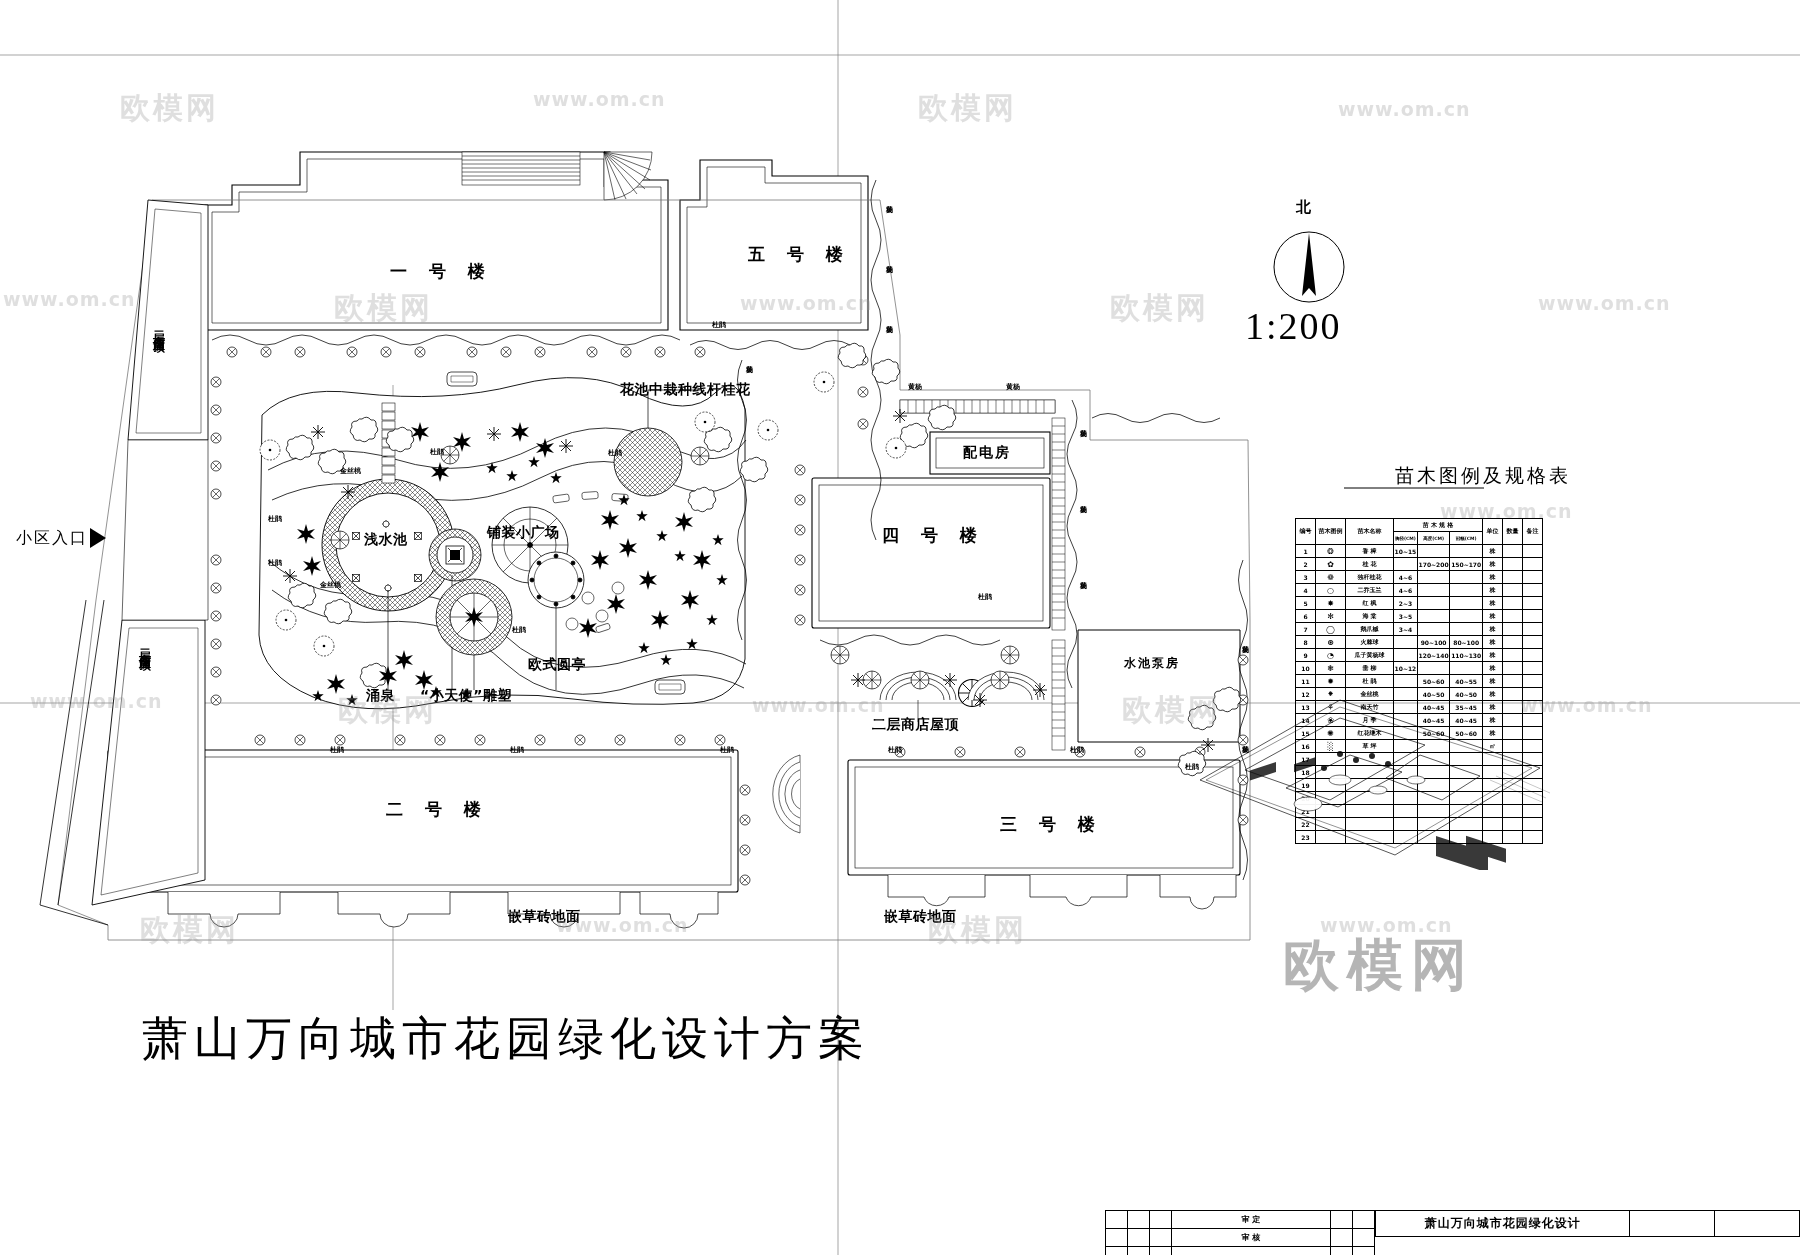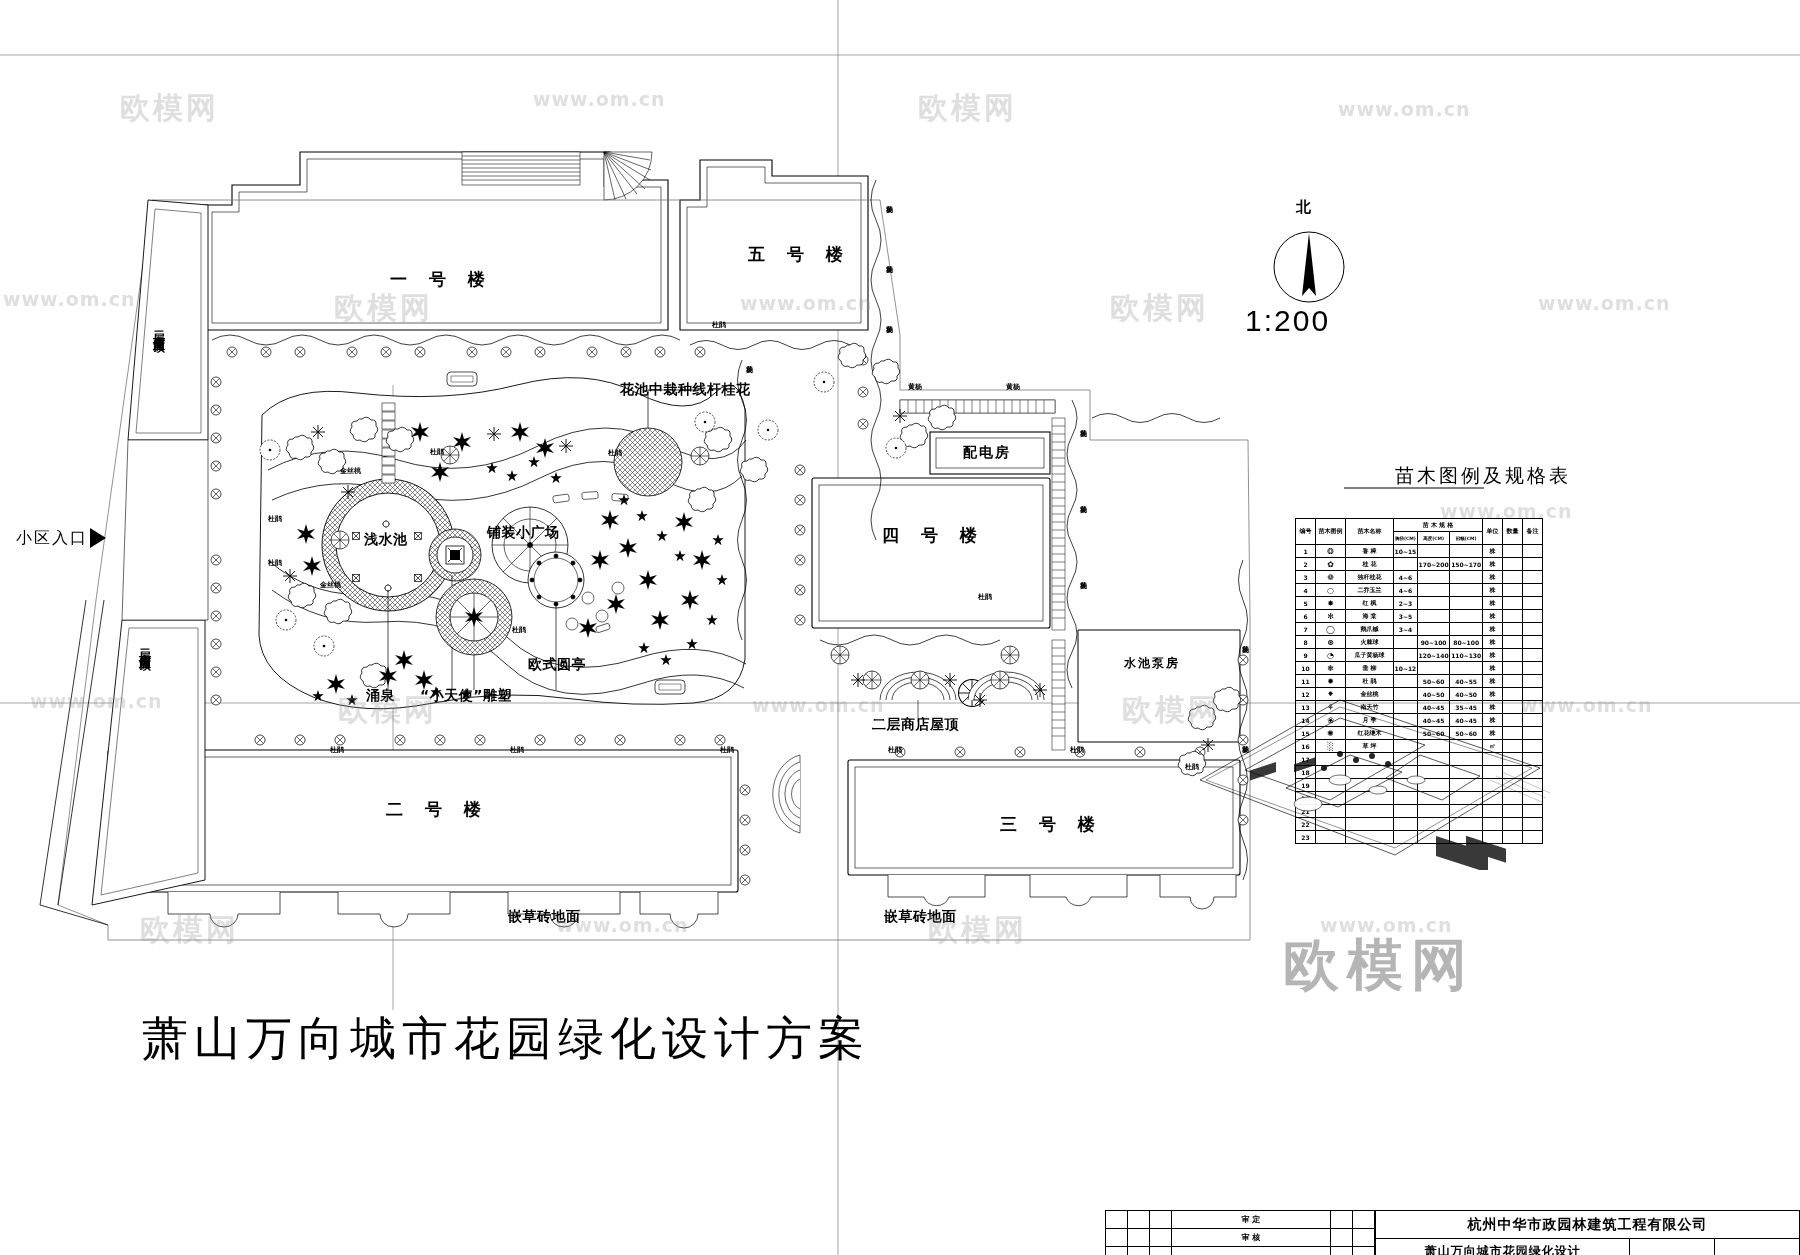--- a/index.html
+++ b/index.html
@@ -22,21 +22,21 @@
     color: #000;
     white-space: nowrap;
     font-weight: 700;
   }
   .lbl-bldg { font-size: 17px; letter-spacing: 8px; }
   .lbl-room { font-size: 14px; letter-spacing: 2px; }
   .lbl-ann  { font-size: 14px; letter-spacing: 0.5px; }
   .lbl-tiny { font-size: 7px; letter-spacing: 0px; font-weight: 700; }
   .lbl-vert { writing-mode: vertical-rl; text-orientation: upright; }
   .lbl-entry { font-size: 16px; letter-spacing: 2px; font-weight: 400; }
-  .scale-txt { font-size: 30px; font-family: Liberation Sans, sans-serif; font-weight: 400; letter-spacing: 2px;}
+  .scale-txt { font-size: 38px; font-family: Liberation Serif, serif; font-weight: 400; letter-spacing: 2px;}
   .north-txt { font-size: 15px; font-weight: 700; }
   .maintitle {
     font-size: 46px; font-weight: 400; letter-spacing: 6px;
     font-family: Liberation Sans, sans-serif;
   }
   .legend-title { font-size: 19px; font-weight: 400; letter-spacing: 3px;
     font-family:"DejaVu Serif","Liberation Serif",serif; }
   .wm {
     position: absolute; color: rgba(150,150,150,0.30);
     font-weight: 700; pointer-events: none; user-select: none;
@@ -606,21 +606,21 @@
     </g>
 
     <g fill="#fff" stroke="#000" stroke-width="0.6">
       <circle cx="588" cy="598" r="6"></circle>
         <circle cx="602" cy="616" r="6"></circle>
       <circle cx="572" cy="624" r="6"></circle>
         <circle cx="618" cy="588" r="6"></circle>
     </g>
   </svg>
 
-  <div class="lbl lbl-bldg" style="left:390px; top:268px;">一 号 楼</div>
+  <div class="lbl lbl-bldg" style="left:390px; top:260px;">一 号 楼</div>
   <div class="lbl lbl-bldg" style="left:748px; top:243px;">五 号 楼</div>
   <div class="lbl lbl-bldg" style="left:882px; top:524px;">四 号 楼</div>
   <div class="lbl lbl-bldg" style="left:386px; top:798px;">二 号 楼</div>
   <div class="lbl lbl-bldg" style="left:1000px; top:813px;">三 号 楼</div>
   <div class="lbl lbl-room" style="left:963px; top:444px;">配电房</div>
   <div class="lbl lbl-room" style="left:1124px; top:655px; font-size:12px;">水池泵房</div>
 
   <div class="lbl lbl-ann lbl-vert" style="left:150px; top:322px; font-size:12px; letter-spacing:2px;">二层商店屋顶</div>
   <div class="lbl lbl-ann lbl-vert" style="left:136px; top:640px; font-size:12px; letter-spacing:2px;">二层商店屋顶</div>
 
@@ -1009,23 +1009,20 @@
       <td></td>
       <td></td>
       <td></td>
       <td></td>
       <td></td>
     </tr>
   </tbody>
     </table>
   <table class="tblock" style="left:1375px; top:1210px; width:425px;">
     <tbody>
-        <tr>
-      <td colspan="3" class="tb-co" style="height:28px">杭州中华市政园林建筑工程有限公司</td>
-    </tr>
     <tr>
       <td class="tb-pj" style="height:26px; width:255px">萧山万向城市花园绿化设计</td>
       <td style="width:85px"></td>
       <td style="width:85px"></td>
     </tr>
   </tbody>
     </table>
 
   <div class="wm wm-cn" style="left:120px; top:88px;">欧模网</div>
   <div class="wm wm-om" style="left:533px; top:88px;">www.om.cn</div>

